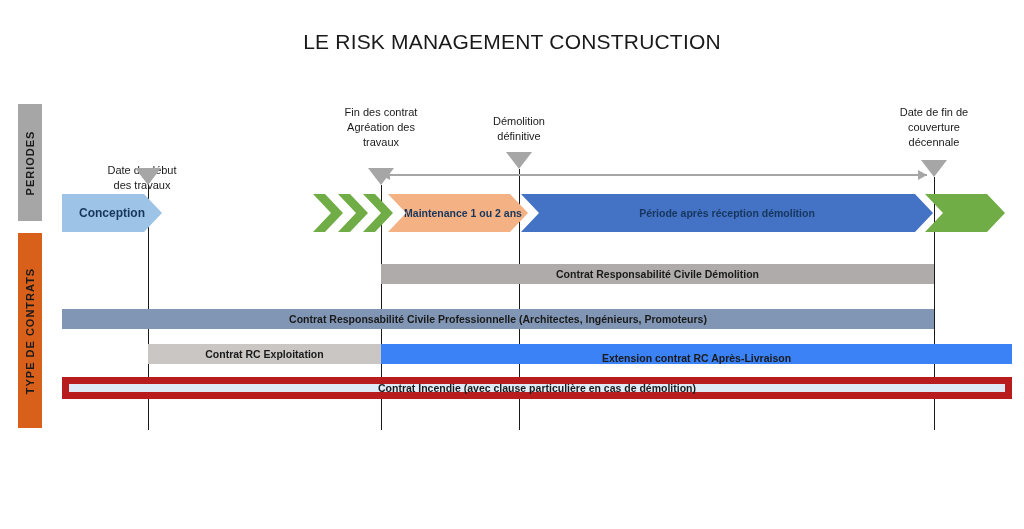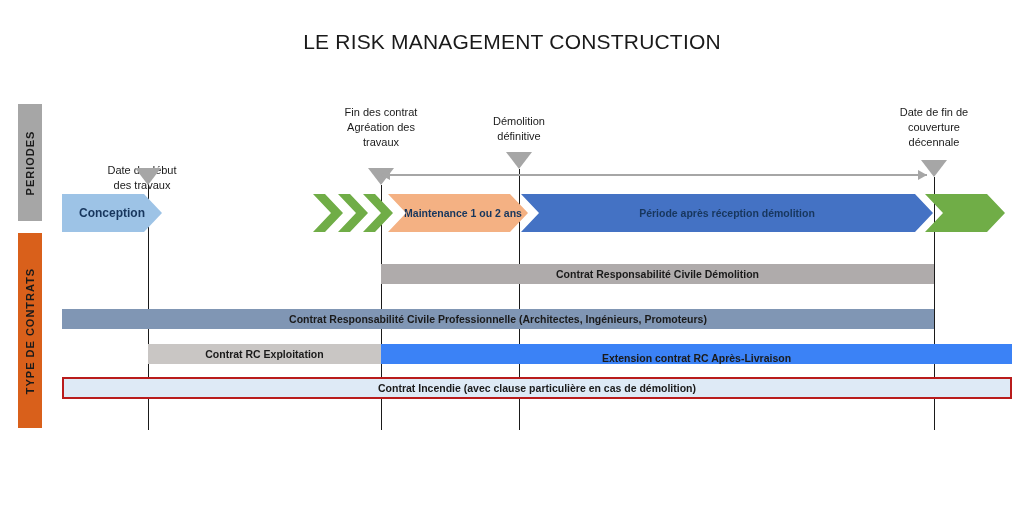--- a/index.html
+++ b/index.html
@@ -213,17 +213,17 @@
   </div>
 
   <div class="cbar" style="left:148px; top:344px; width:233px; background:#C9C6C4;">
     <span>Contrat RC Exploitation</span>
   </div>
 
   <div class="cbar" style="left:381px; top:344px; width:631px; background:#3b82f6;align-items:flex-end;">
     <span>Extension contrat RC Après-Livraison</span>
   </div>
 
-  <div class="cbar" style="left:62px; top:377px; width:950px; height:22px; background:#DEEAF6; border:2px solid #b91c1c;">
+  <div class="cbar" style="left:62px; top:377px; width:950px; height:22px; background:#DEEAF6; border:7px solid #b91c1c;">
     <span>Contrat Incendie (avec clause particulière en cas de démolition)</span>
   </div>
 
 </div>
 
 </body></html>

